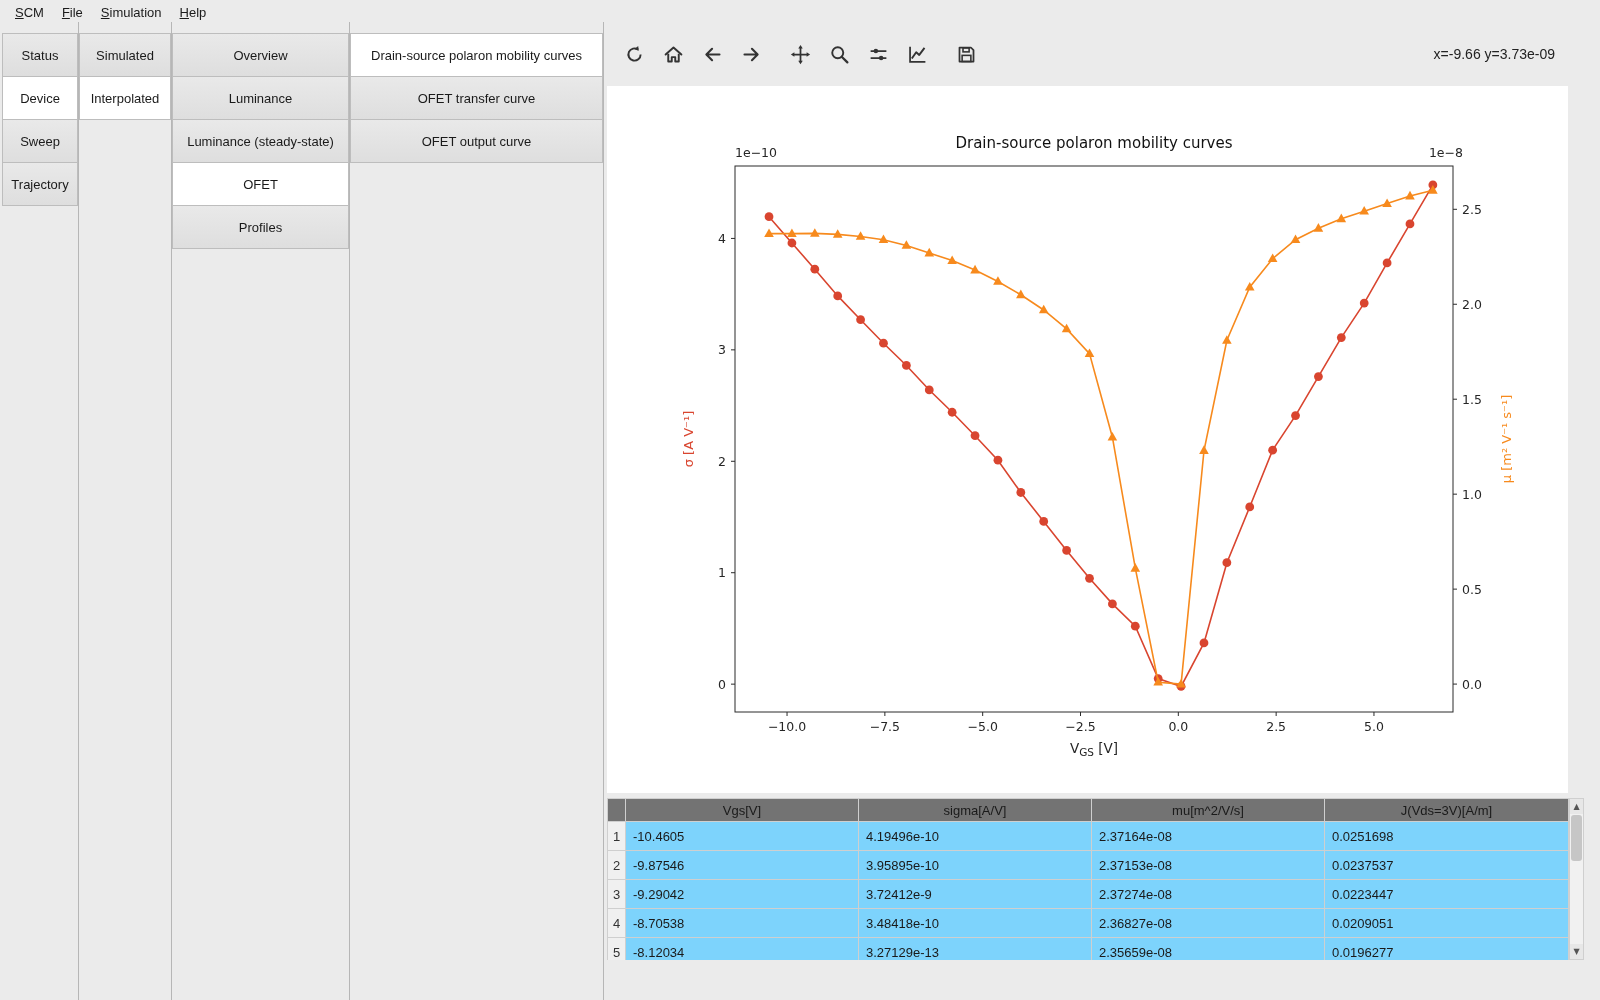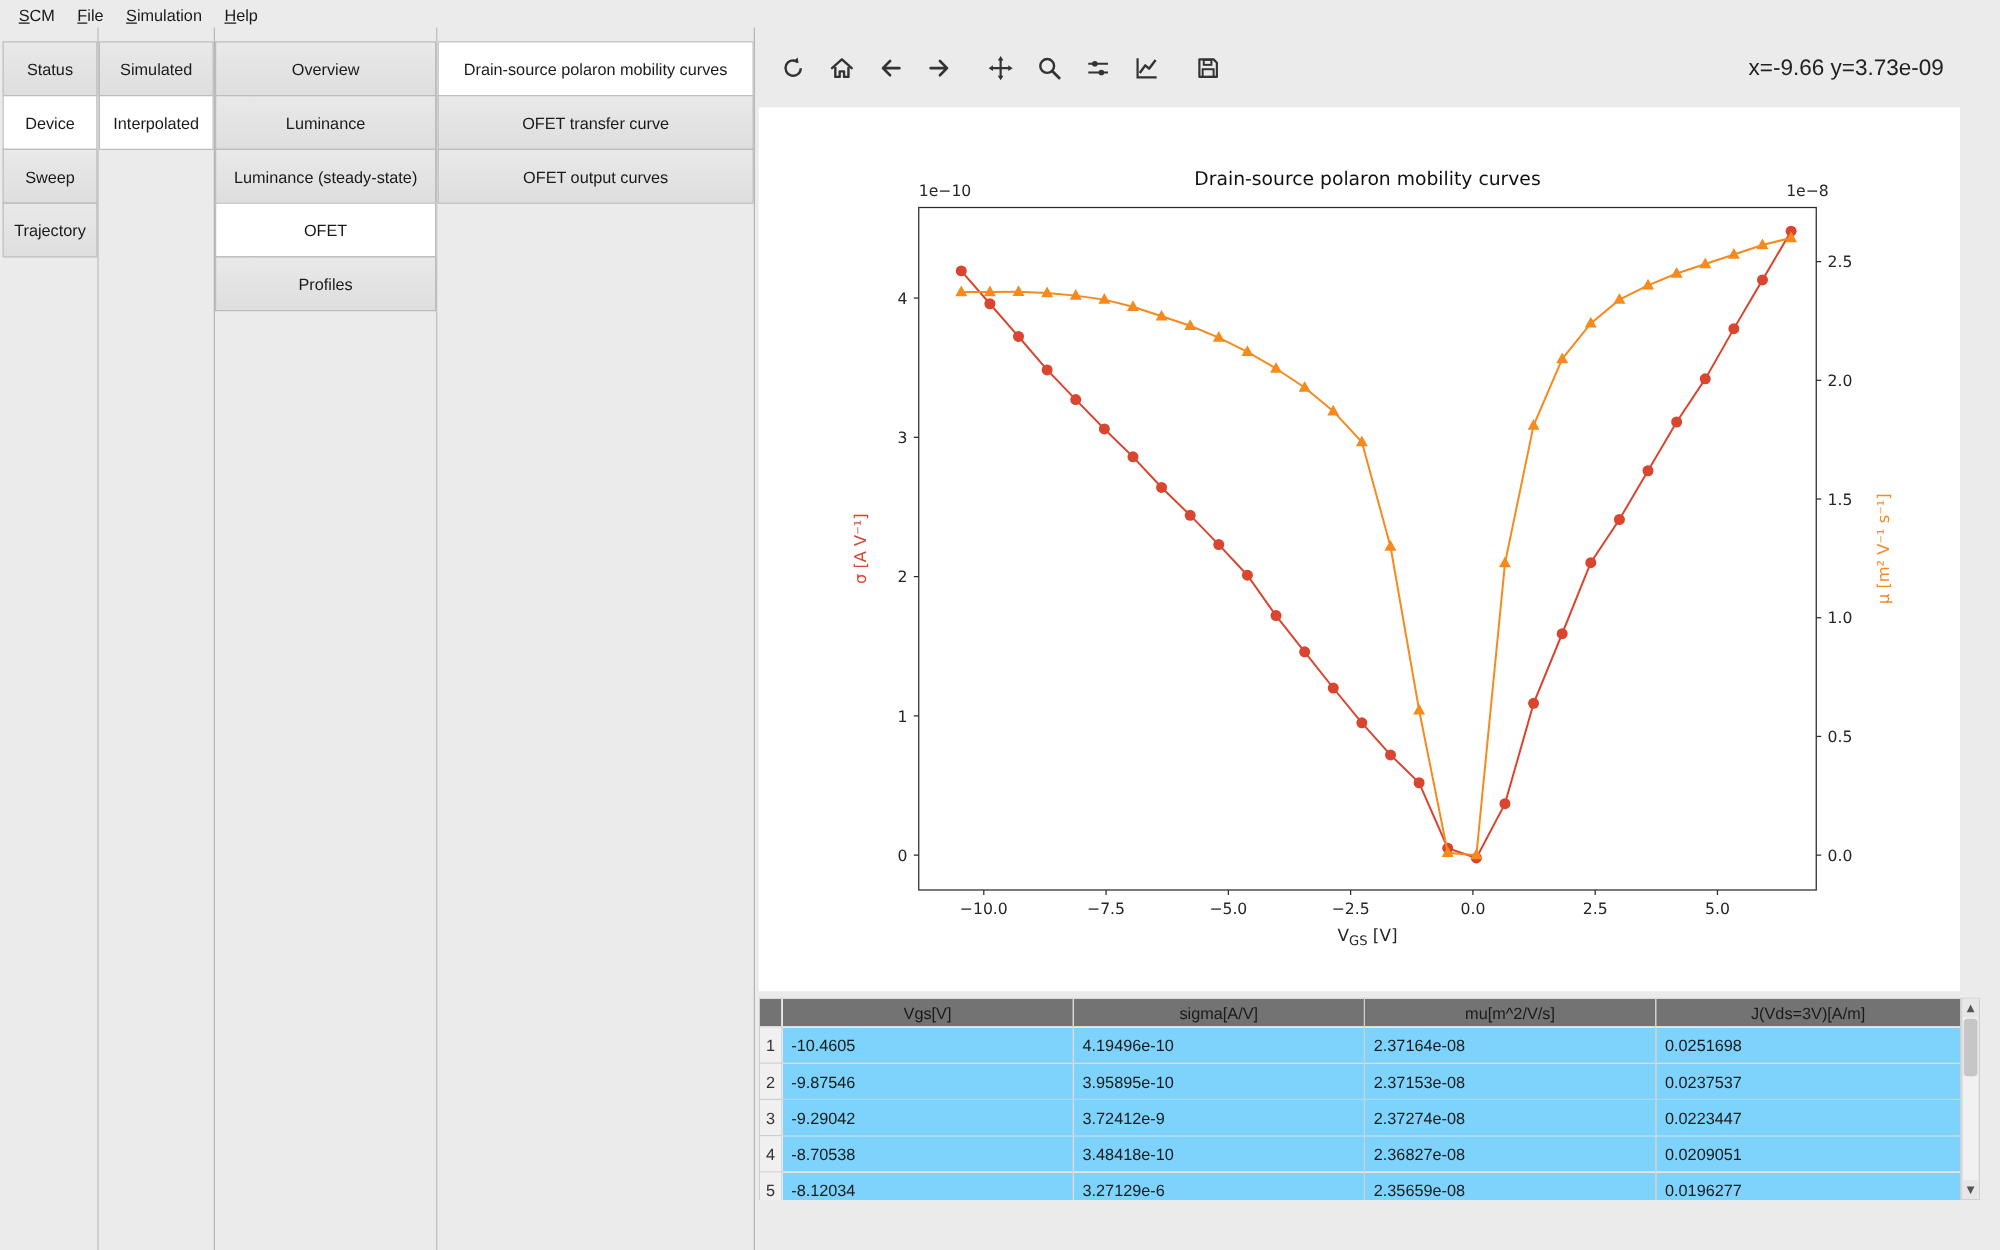--- a/index.html
+++ b/index.html
@@ -31,21 +31,21 @@
   }
   .nav-btn:first-child { margin-top:11px; }
   .nav-btn.selected { background:#ffffff; }
 
   
   .main { flex:1; display:flex; flex-direction:column; }
   .toolbar { height:64px; display:flex; align-items:center; gap:9px; padding:0 45px 0 15px; }
   .tool-btn { width:30px; height:30px; display:flex; align-items:center; justify-content:center; cursor:pointer; border-radius:3px; }
   .tool-btn svg { width:21px; height:21px; }
   .tool-btn.group-gap { margin-left:10px; }
-  .coords { margin-left:auto; font-size:18px; color:#222; white-space:pre; }
+  .coords { margin-left:auto; font-size:14px; color:#222; white-space:pre; }
 
   .plot-panel { height:707px; background:#ffffff; margin:0 32px 0 3px; position:relative; }
   .plot-panel svg { position:absolute; inset:0; width:100%; height:100%;
                     font-family:"DejaVu Sans",sans-serif; }
 
   
   .table-area { display:flex; align-items:stretch; margin:5px 16px 0 3px; height:162px; overflow:hidden; }
   table { flex:1; border-collapse:collapse; table-layout:fixed; font-size:13px; align-self:flex-start; background:#fff; }
   th, td { border:1px solid #cfcfcf; overflow:hidden; white-space:nowrap; }
   thead th { height:23px; background:#737373; font-weight:normal; text-align:center; }
@@ -85,21 +85,21 @@
       <div class="nav-col col-1">
         <div class="nav-btn">Overview</div>
         <div class="nav-btn">Luminance</div>
         <div class="nav-btn">Luminance (steady-state)</div>
         <div class="nav-btn selected">OFET</div>
         <div class="nav-btn">Profiles</div>
       </div>
       <div class="nav-col col-3">
         <div class="nav-btn selected">Drain-source polaron mobility curves</div>
         <div class="nav-btn">OFET transfer curve</div>
-        <div class="nav-btn">OFET output curves</div>
+        <div class="nav-btn">OFET output curve</div>
       </div>
     </nav>
 
   <div class="main">
     <div class="toolbar">
 
       <div class="tool-btn">
           <svg viewBox="0 0 24 24">
             <path d="M19 12a7 7 0 1 1-2.8-5.6" fill="none" stroke="#333" stroke-width="2.2"></path>
             <path d="M16.2 2.2 L16.9 7.6 L11.8 6 Z" fill="#333"></path>
@@ -309,21 +309,21 @@
             <tr>
               <td class="idx">4</td>
               <td class="val">-8.70538</td>
               <td class="val">3.48418e-10</td>
               <td class="val">2.36827e-08</td>
               <td class="val">0.0209051</td>
             </tr>
             <tr>
               <td class="idx">5</td>
               <td class="val">-8.12034</td>
-              <td class="val">3.27129e-6</td>
+              <td class="val">3.27129e-13</td>
               <td class="val">2.35659e-08</td>
               <td class="val">0.0196277</td>
             </tr>
           </tbody>
       </table>
       <div class="scrollbar">
         <div class="sb-btn">
             <span>▲</span>
           </div>
         <div class="sb-track">

